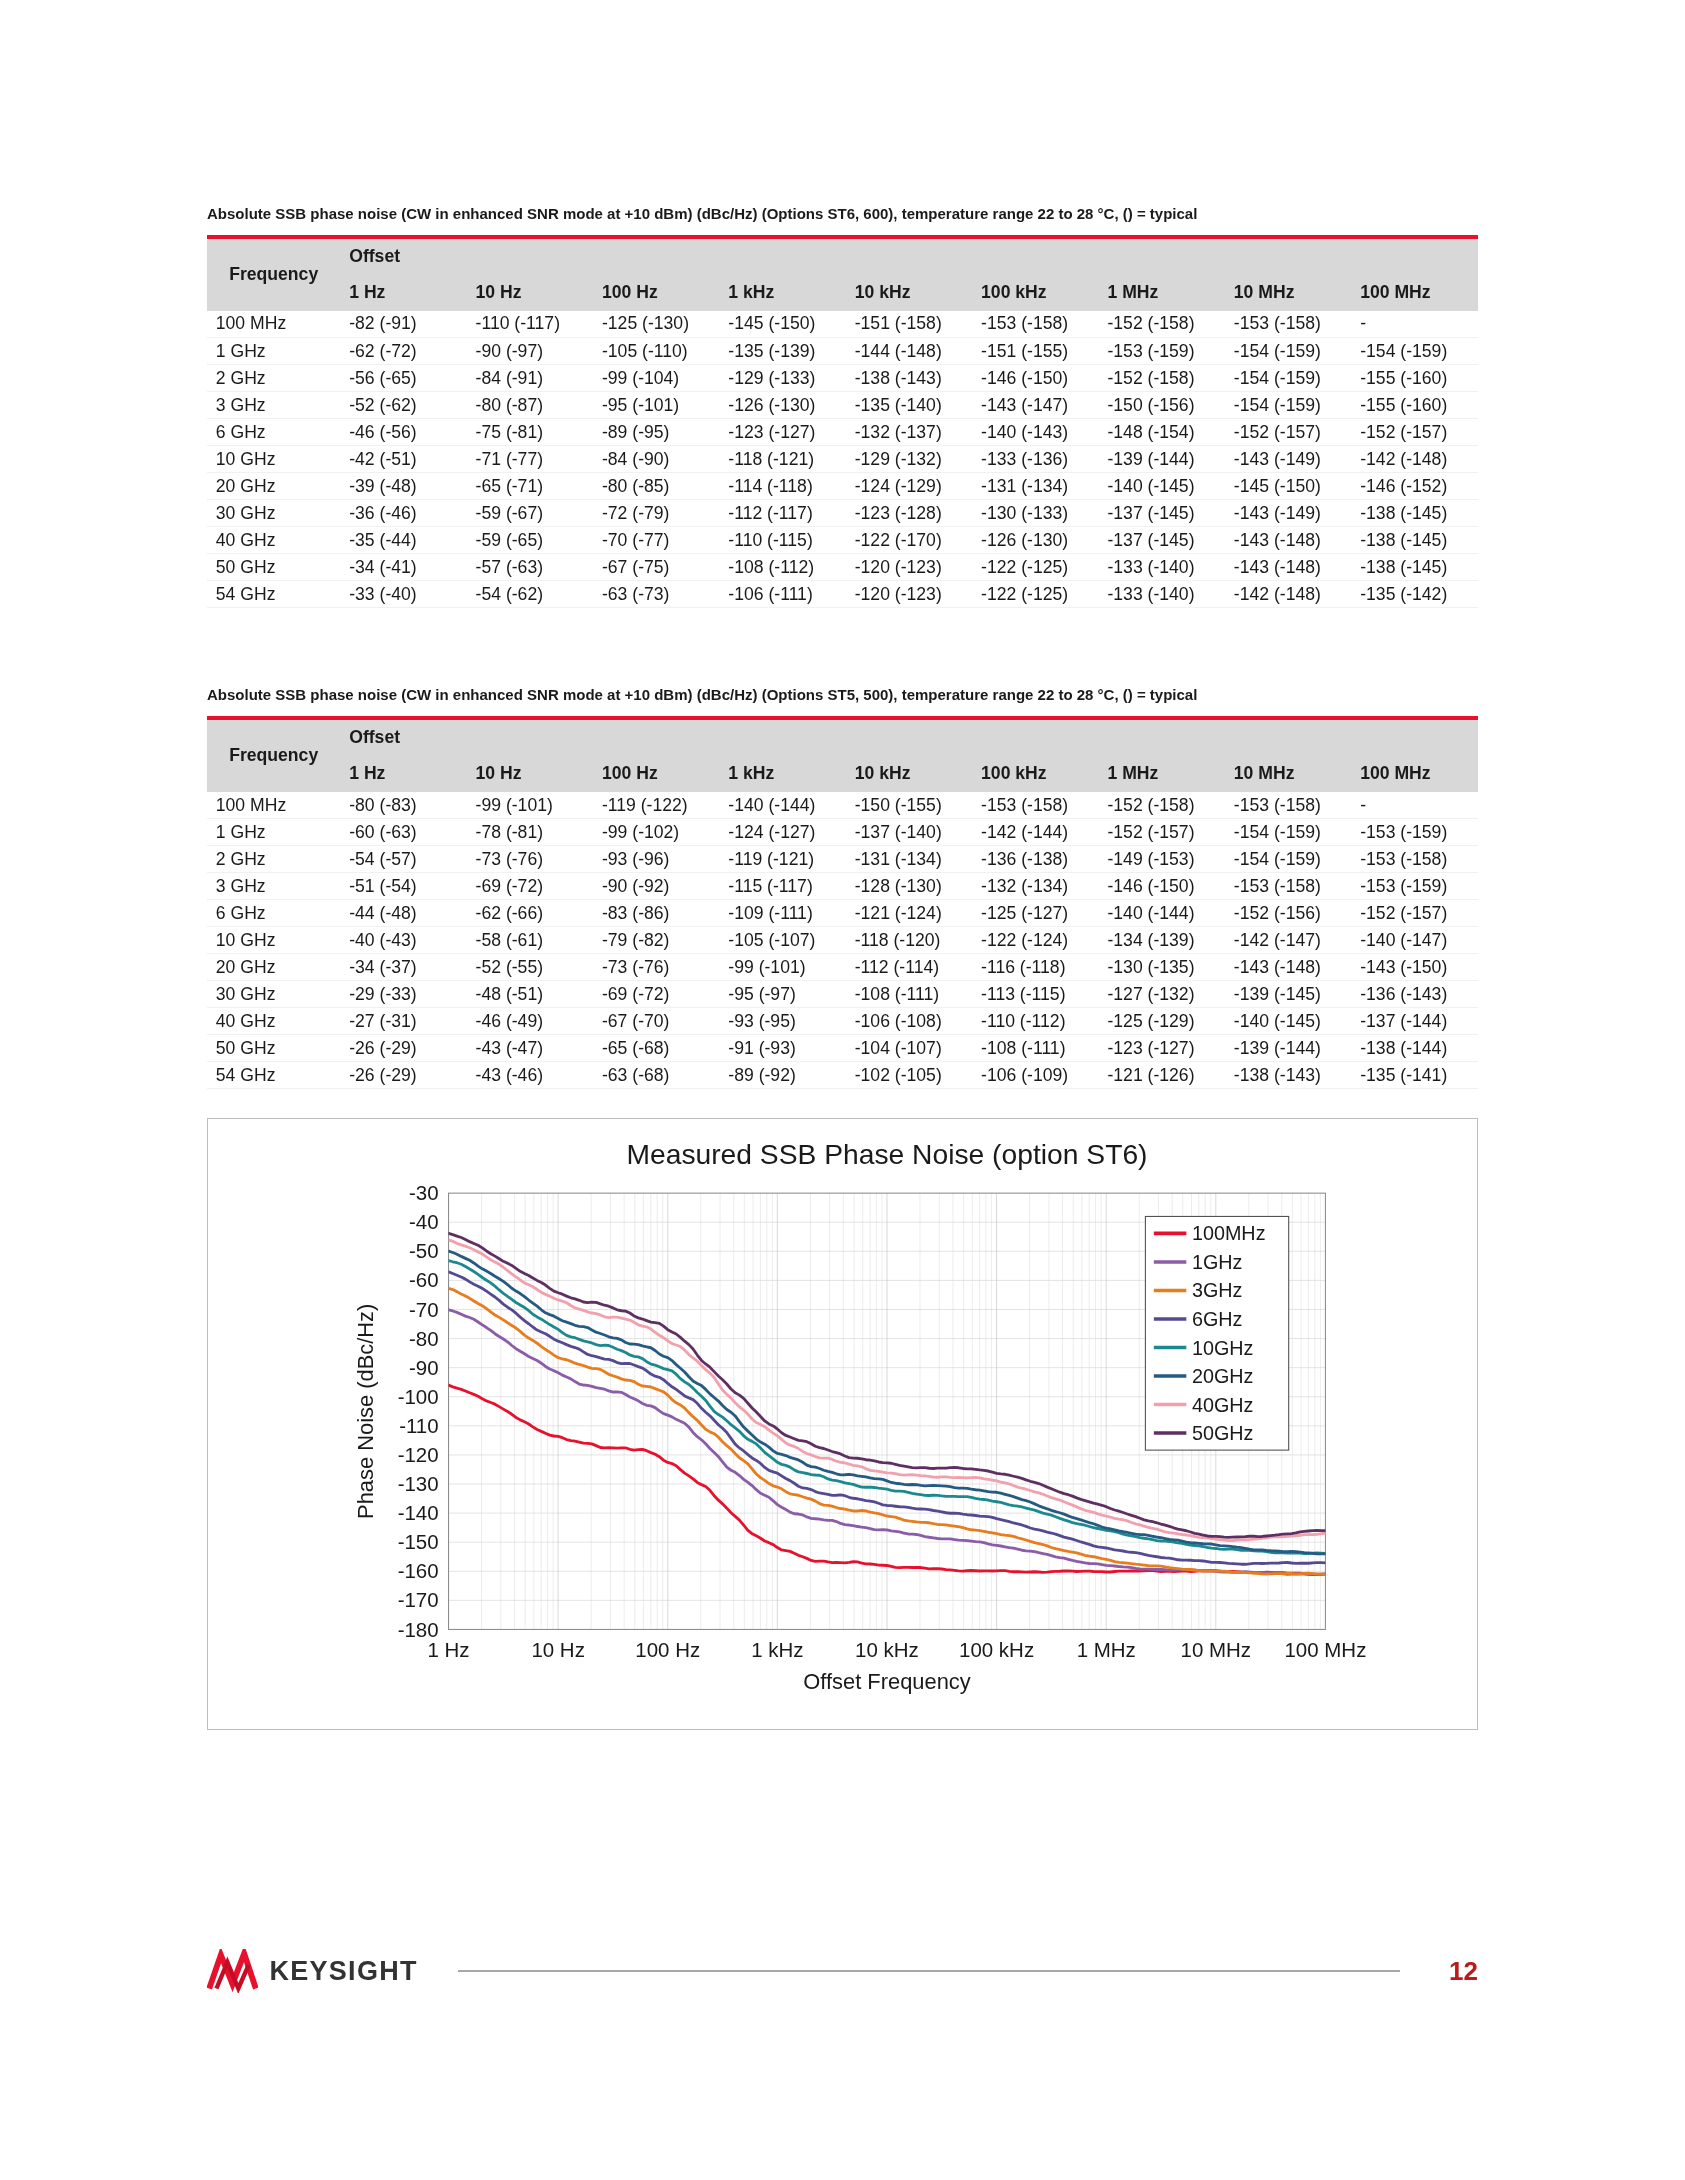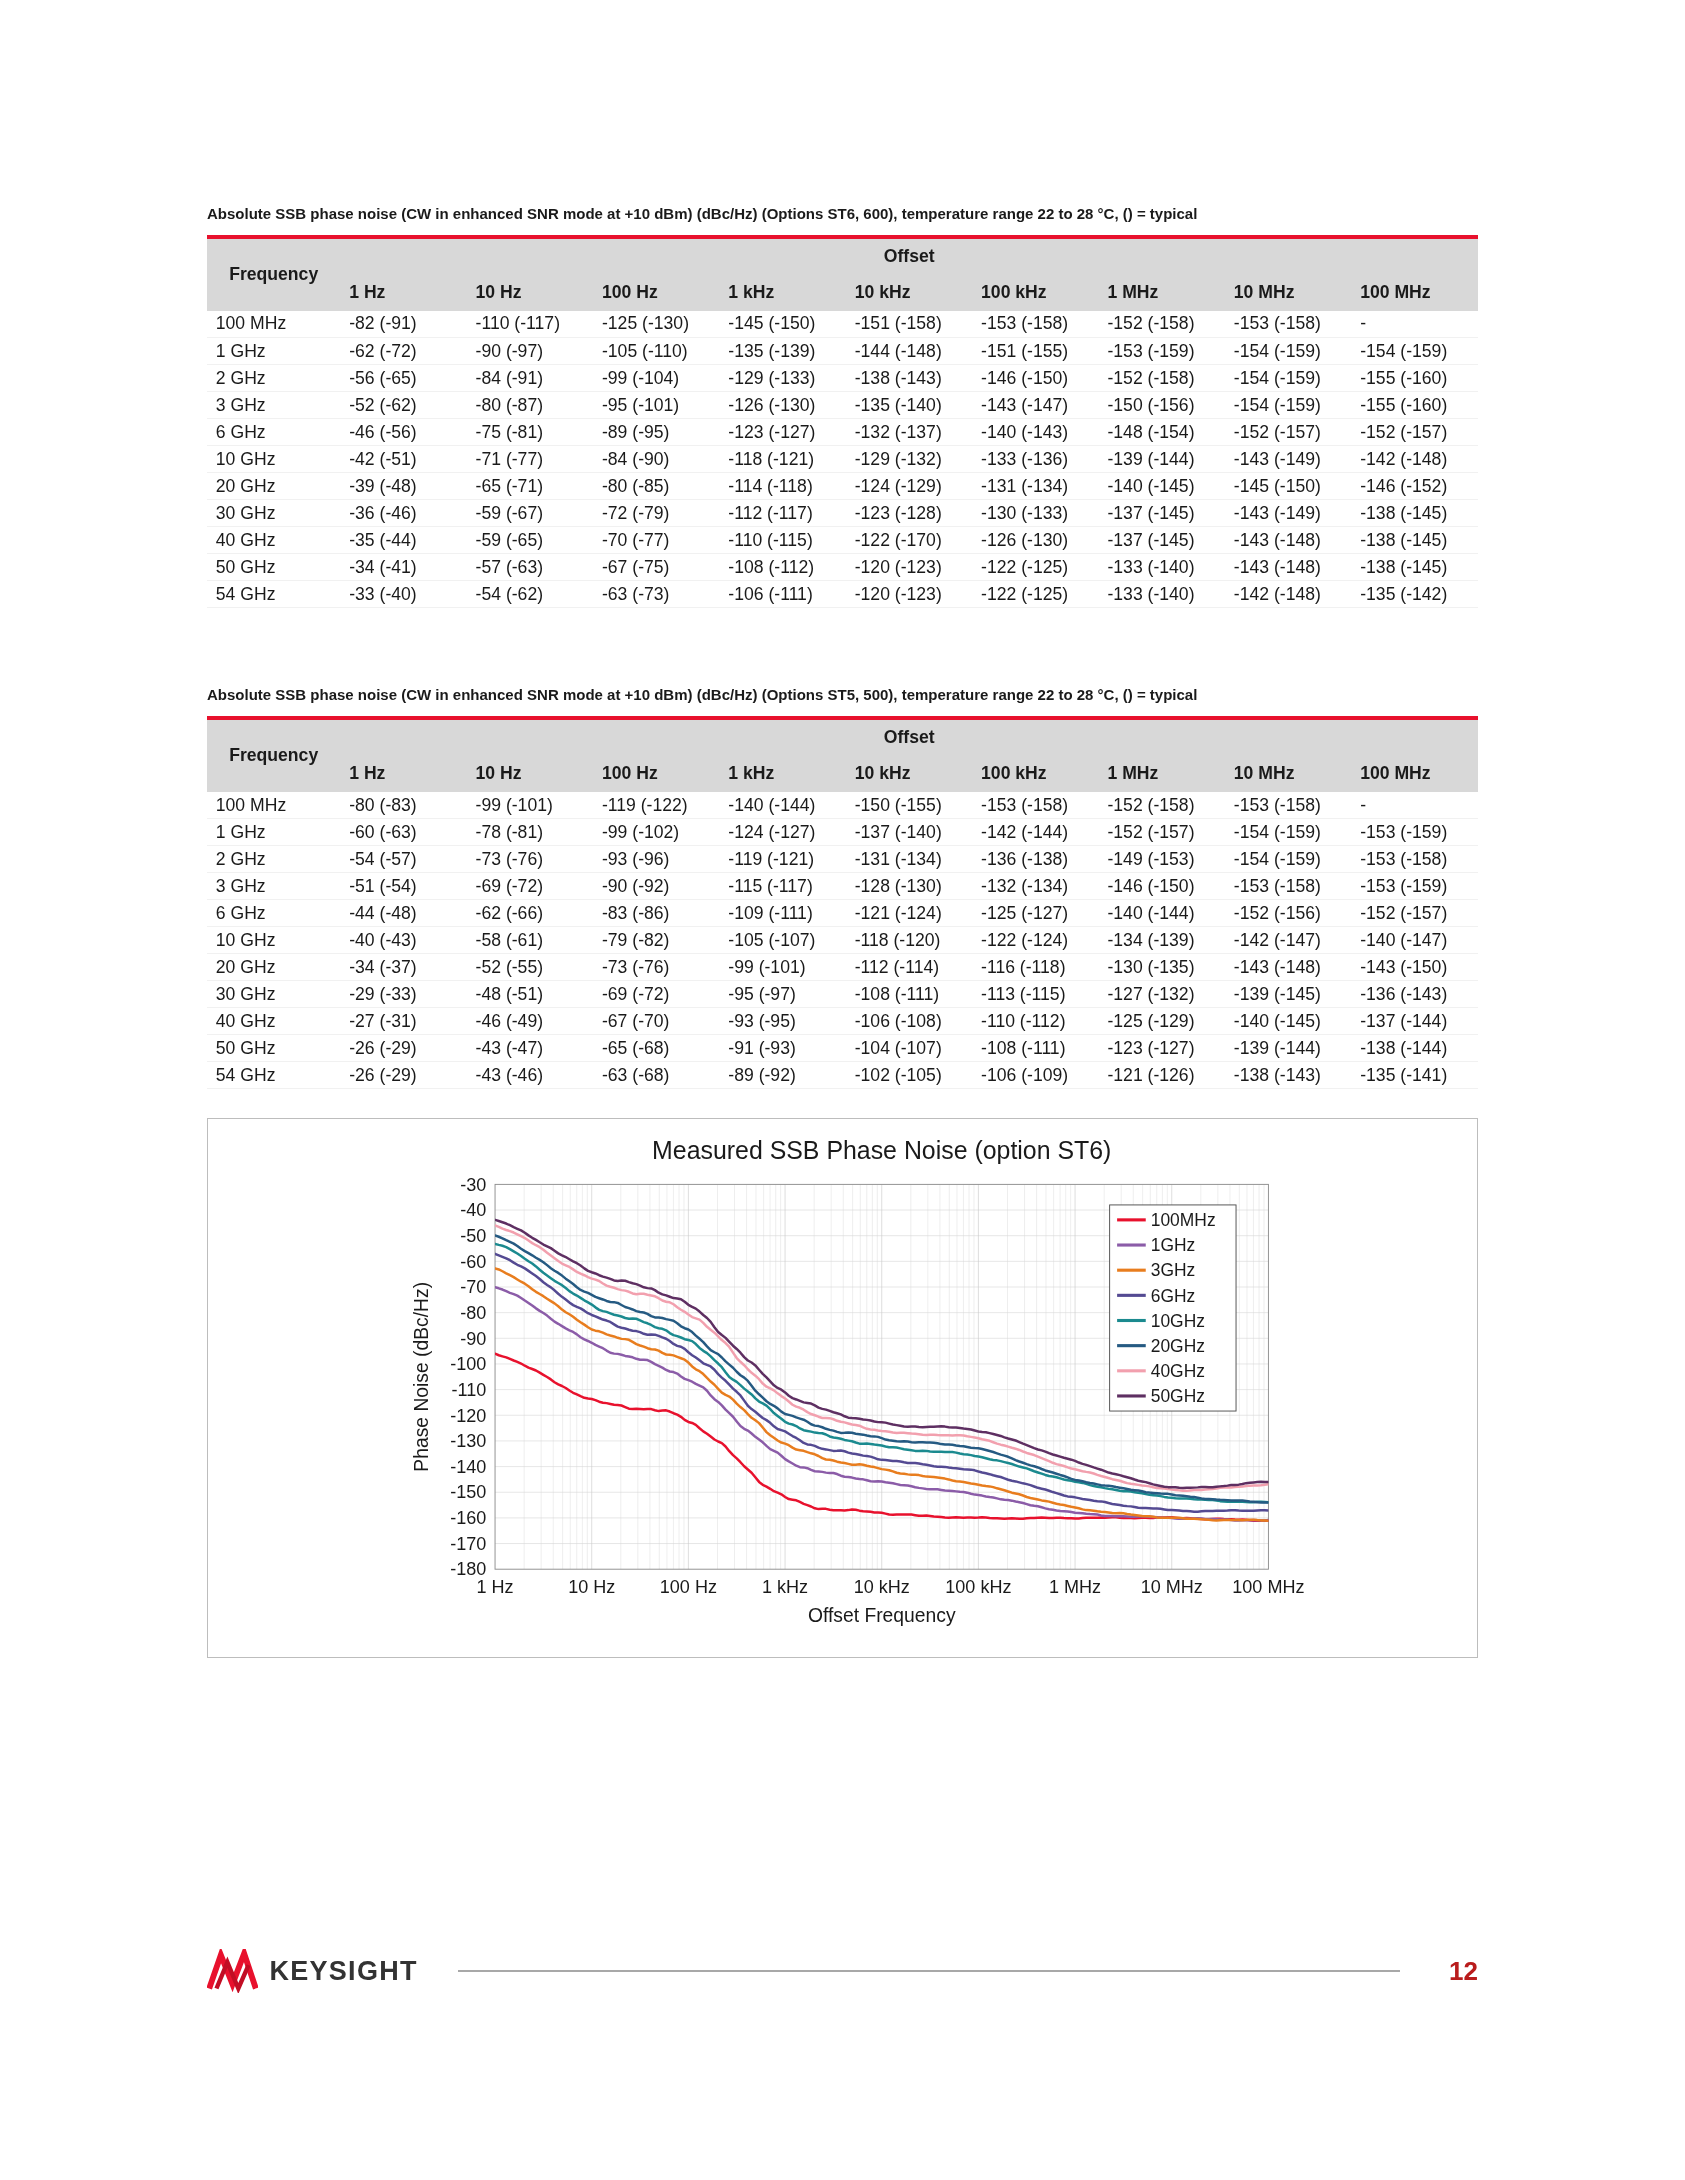--- a/index.html
+++ b/index.html
@@ -13,29 +13,29 @@
   .table-title { font-size: 15px; font-weight: bold; line-height: 23px; margin: 0 0 9.7px 0; }
   .table-block + .table-block { margin-top: 75px; }
   table.pn-table {
     width: 1271px; table-layout: fixed; border-collapse: collapse;
     border-top: 4.4px solid #e8112d;
   }
   .pn-table thead th {
     background: #d8d8d8; font-size: 17.6px; font-weight: bold;
     height: 37px; padding: 0 8.8px; vertical-align: middle;
   }
-  .pn-table th.offset { text-align: center; }
+  .pn-table th.offset { text-align: left; }
   .pn-table th.freq { text-align: center; }
   .pn-table th.col { text-align: left; }
   .pn-table tbody td {
     font-size: 17.6px; height: 27px; padding: 0 8.8px; text-align: left;
     border-bottom: 0.9px solid #f1f1f1; white-space: nowrap;
   }
   .chart-box {
-    margin: 29px 0 0 0; width: 1271px; height: 540px;
+    margin: 29px 0 0 0; width: 1271px; height: 612px;
     border: 0.9px solid #bdbdbd; background: #ffffff;
   }
   .chart-box svg { display: block; width: 100%; height: 100%; overflow: visible; }
   .footer {
     position: absolute; left: 207px; top: 1942px; width: 1271px; height: 58px;
     display: flex; align-items: center;
   }
   .logo { display: flex; align-items: center; gap: 11.4px; }
   .logo .spark { width: 51px; height: 44px; }
   .brand { font-size: 27px; font-weight: 800; letter-spacing: 1.3px; color: #333333; }

